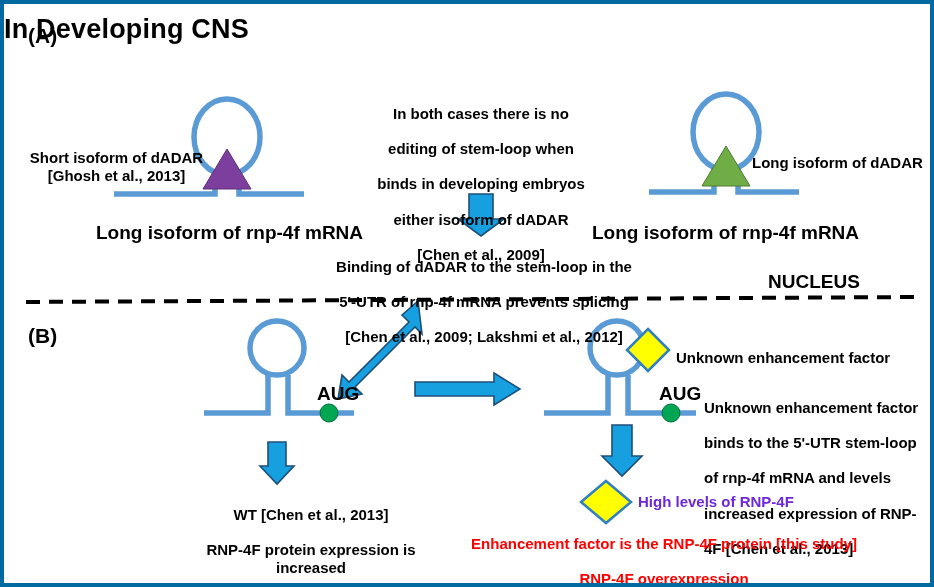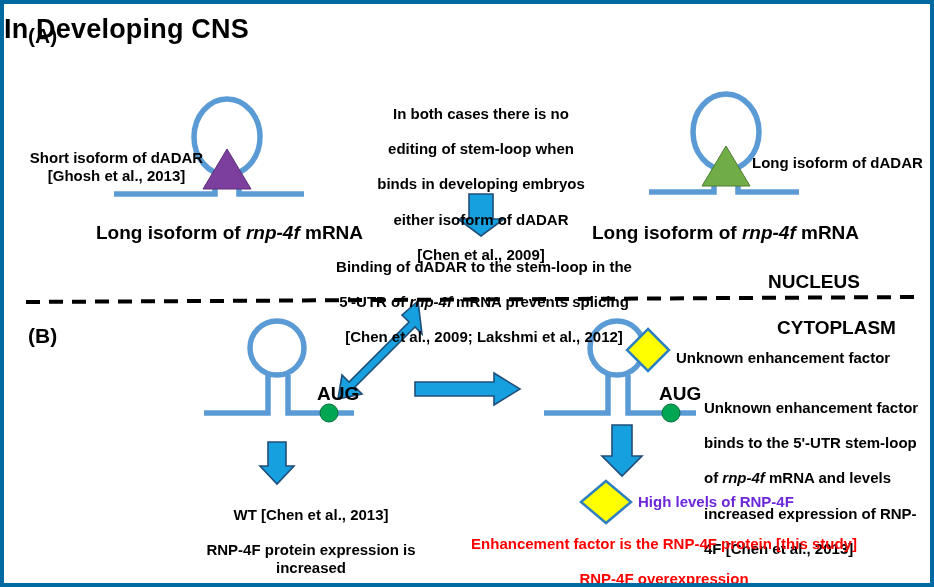--- a/index.html
+++ b/index.html
@@ -8,21 +8,21 @@
         border:4px solid #0369a1;box-sizing:border-box;overflow:hidden;}
   .txt{position:absolute;color:#000000;font-weight:bold;line-height:1.18;
        white-space:pre-line;}
   .ctr{text-align:center;}
   .title{font-size:27px;letter-spacing:0.2px;}
   .panel-lbl{font-size:21px;}
   .big{font-size:19px;}
   .mid{font-size:15px;}
   .green-t{color:#6d28d9;}
   .red-t{color:#ff0000;}
-  .ital{font-style:italic;margin-top:16px;}
+  .ital{margin-top:16px;}
   svg{position:absolute;left:0;top:0;overflow:visible;}
   .stemline{fill:none;stroke:#5b9bd5;stroke-width:5.5;stroke-linecap:butt;}
   .loopring{fill:none;stroke:#5b9bd5;stroke-width:5.5;}
   .tri-purple{fill:#7c3f9e;stroke:#5e2e79;stroke-width:1;}
   .tri-green{fill:#70ad47;stroke:#4f7a33;stroke-width:1;}
   .dot-green{fill:#00a651;stroke:#00703c;stroke-width:1;}
   .diamond{fill:#ffff00;stroke:#2f7fc1;stroke-width:2.5;}
   .arrow{fill:#16a0e0;stroke:#1f4e79;stroke-width:1.6;stroke-linejoin:miter;}
   .dashline{stroke:#000000;stroke-width:4;stroke-dasharray:14 9;}
 </style>
@@ -102,21 +102,20 @@
     <div>[Chen et al., 2009]</div>
   </div>
 
   <div class="txt mid ctr" style="left:295px;top:236px;width:370px;">
     <div>Binding of dADAR to the stem-loop in the</div>
     <div><span>5'-UTR of </span><span class="ital">rnp-4f</span><span> mRNA prevents splicing</span></div>
     <div>[Chen et al., 2009; Lakshmi et al., 2012]</div>
   </div>
 
   <div class="txt big" style="left:764px;top:267px;">NUCLEUS</div>
-  <div class="txt big" style="left:773px;top:313px;">CYTOPLASM</div>
 
   <div class="txt big" style="left:313px;top:379px;">AUG</div>
   <div class="txt big" style="left:655px;top:379px;">AUG</div>
 
   <div class="txt mid" style="left:672px;top:345px;">Unknown enhancement factor</div>
 
   <div class="txt mid" style="left:700px;top:377px;width:240px;">
     <div>Unknown enhancement factor</div>
     <div>binds to the 5'-UTR stem-loop</div>
     <div><span>of </span><span class="ital">rnp-4f</span><span> mRNA and levels</span></div>

